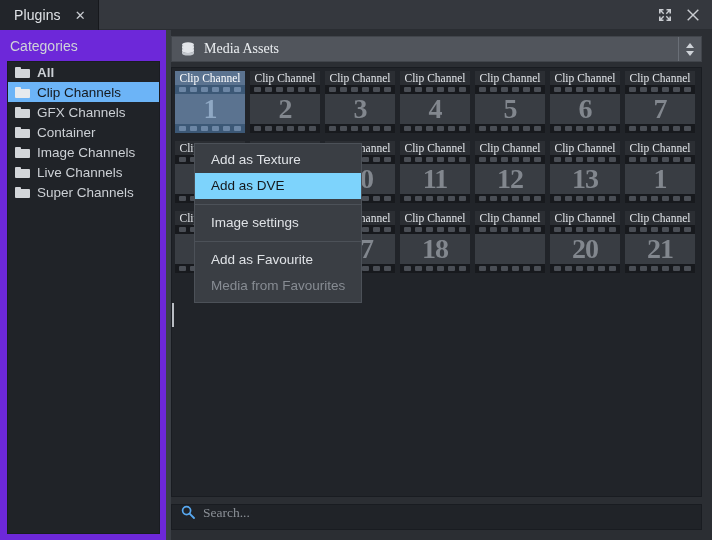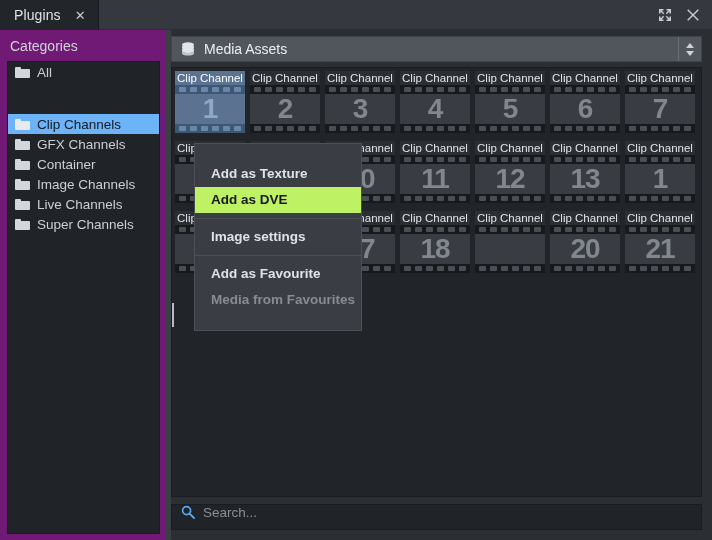--- a/index.html
+++ b/index.html
@@ -75,21 +75,21 @@
     left: 0; top: 30px;
     width: 712px; height: 510px;
     background: #2b2e33;
   }
 
   
   .left-panel {
     position: absolute;
     left: 0; top: 0;
     width: 166px; height: 510px;
-    background: #701a75;
+    background: #6d28d9;
   }
   .cat-title {
     position: absolute;
     left: 10px; top: 8px;
     font-size: 14px;
     color: #cfd3d8;
   }
   .cat-list {
     position: absolute;
     left: 7px; top: 31px;
@@ -106,23 +106,22 @@
     align-items: center;
     padding-left: 7px;
     box-sizing: border-box;
     cursor: default;
     font-size: 13.5px;
     color: #ccd0d5;
   }
   .cat-item.selected {
     background: #6cb4f7;
     color: #15181c;
-    margin-top: 32px;
-  }
-  .cat-item.bold .cat-label { font-weight: normal; }
+  }
+  .cat-item.bold .cat-label { font-weight: bold; }
   .folder {
     width: 15px; height: 11px;
     margin-right: 7px;
     flex: 0 0 auto;
     position: relative;
   }
   .folder .f-tab {
     position: absolute;
     left: 0; top: 0;
     width: 6px; height: 2.5px;
@@ -146,20 +145,21 @@
     width: 5px; height: 510px;
     background: #3b3f45;
   }
 
   
   .right-panel {
     position: absolute;
     left: 171px; top: 0;
     right: 0; height: 510px;
     background: #2b2e33;
+    font-family: Liberation Serif, serif;
   }
   .combo {
     position: absolute;
     left: 0; top: 6px;
     width: 531px; height: 26px;
     background: #51555c;
     border: 1px solid #41454b;
     box-sizing: border-box;
     display: flex;
     align-items: center;
@@ -320,34 +320,33 @@
 
   
   .ctxmenu {
     position: absolute;
     left: 194px; top: 113px;
     width: 168px;
     background: #3a3e44;
     border: 1px solid #4c5158;
     box-sizing: border-box;
     z-index: 50;
-    padding: 17px 0;
-    font-weight: bold;
+    padding: 3px 0;
   }
   .mi {
     height: 26px;
     line-height: 26px;
     padding-left: 16px;
     font-size: 13.5px;
     color: #dfe2e6;
     cursor: pointer;
     white-space: nowrap;
   }
   .mi.highlight {
-    background: #bef264;
+    background: #7dd3fc;
     color: #15181c;
   }
   .mi.disabled {
     color: #878c93;
     cursor: default;
   }
   .msep {
     height: 1px;
     background: #4c5158;
     margin: 5px 0;

